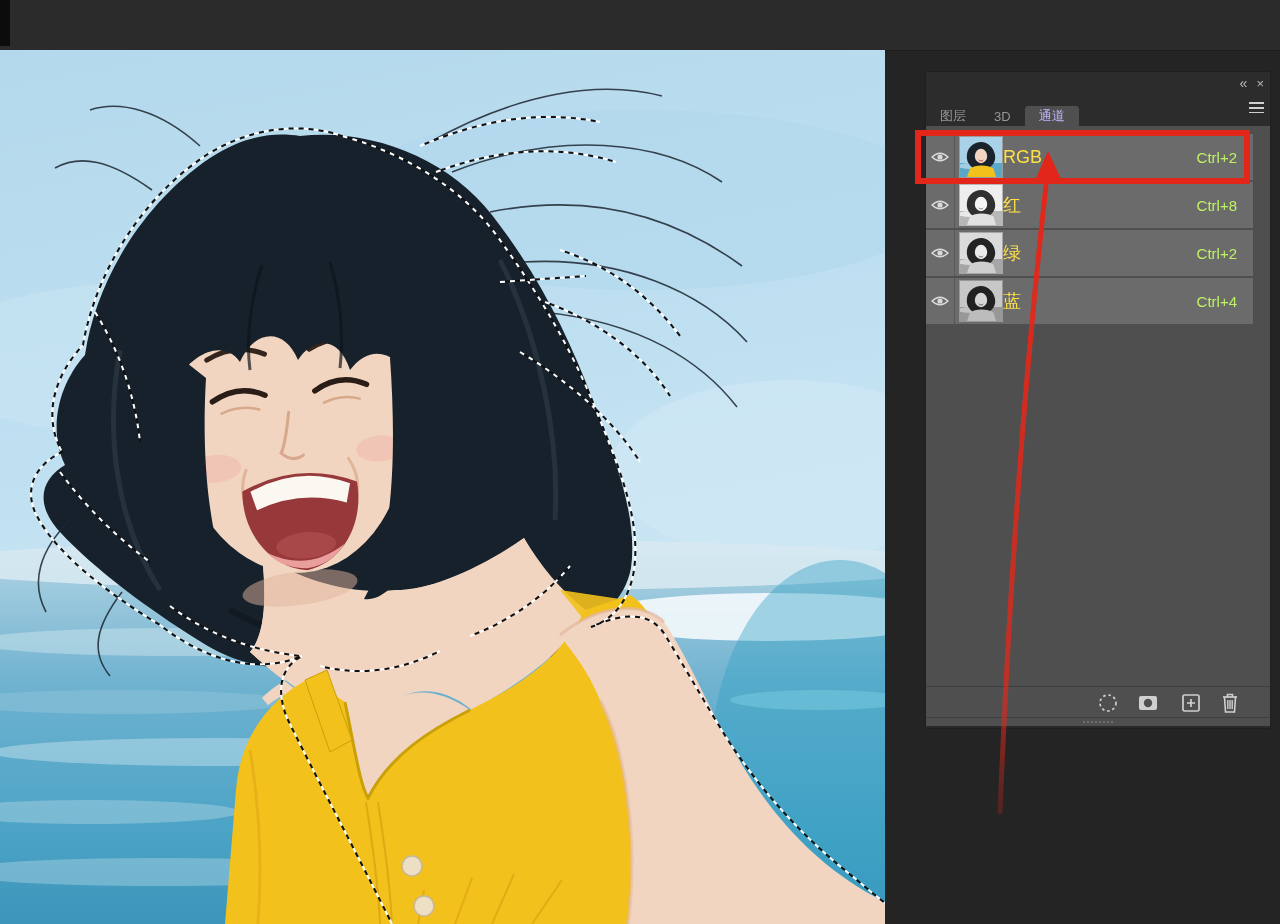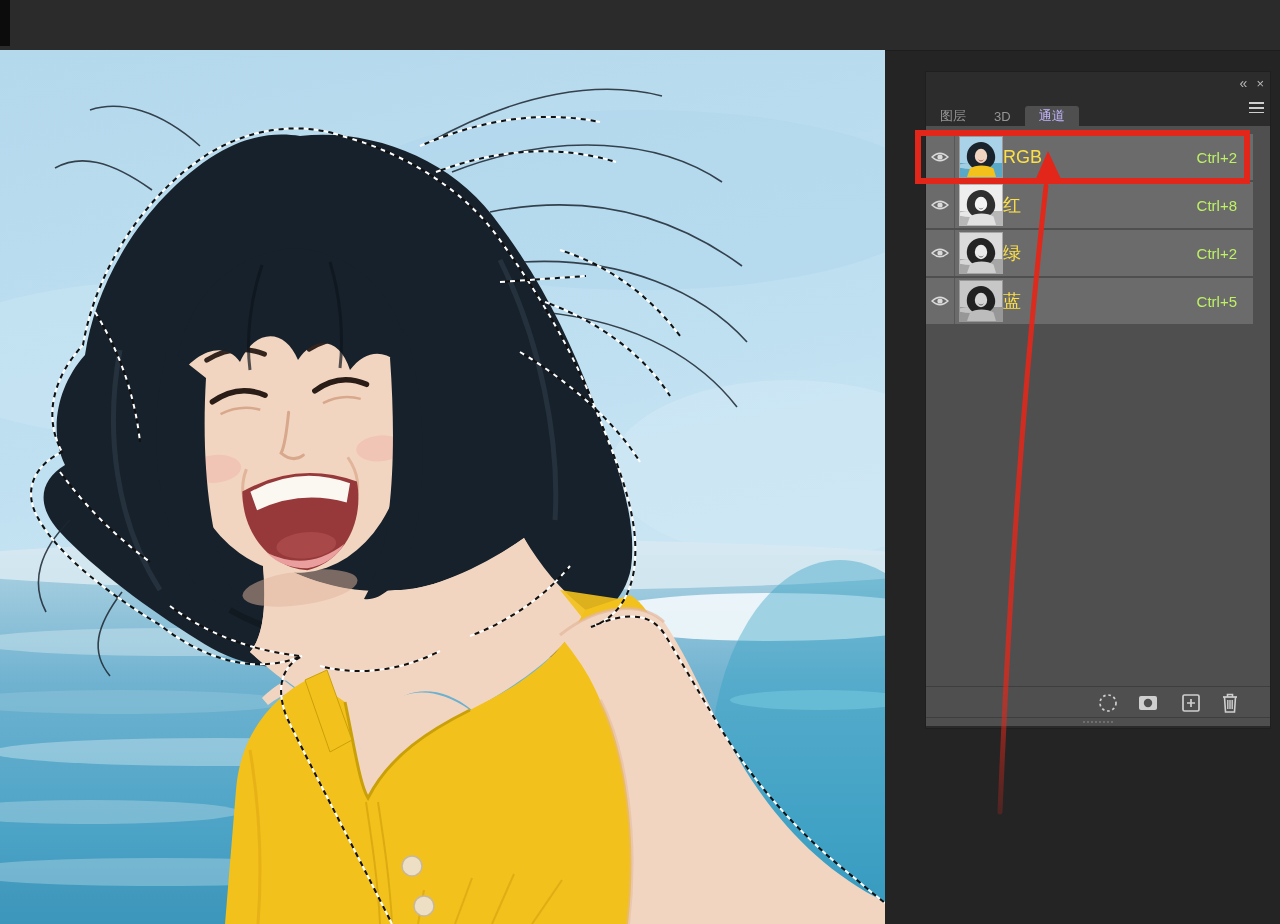--- a/index.html
+++ b/index.html
@@ -267,21 +267,21 @@
       <div class="eyecell">
         <svg width="18" height="12" viewBox="0 0 18 12">
           <path d="M1,6 Q9,-1.5 17,6 Q9,13.5 1,6 Z" stroke="#dadada" stroke-width="1.4" fill="none"></path>
           <circle cx="9" cy="6" r="2.6" fill="#dadada"></circle>
           </svg>
       </div>
       <svg class="thumb f-blue" viewBox="0 0 42 40">
           <use href="#th-scene"></use>
         </svg>
       <span class="clabel">蓝</span>
-      <span class="cshort">Ctrl+5</span>
+      <span class="cshort">Ctrl+4</span>
     </div>
 
   </div>
 
   <div id="panel-footer" class="abs">
     <svg class="ft-ic" style="left:169px" viewBox="0 0 26 26">
       <circle cx="13" cy="13" r="8" stroke="#cfcfcf" stroke-width="1.7" fill="none" stroke-dasharray="2.6 2.8"></circle>
     </svg>
     <svg class="ft-ic" style="left:209px" viewBox="0 0 26 26">
       <rect x="4" y="6" width="18" height="14" rx="2" fill="#cfcfcf"></rect>

